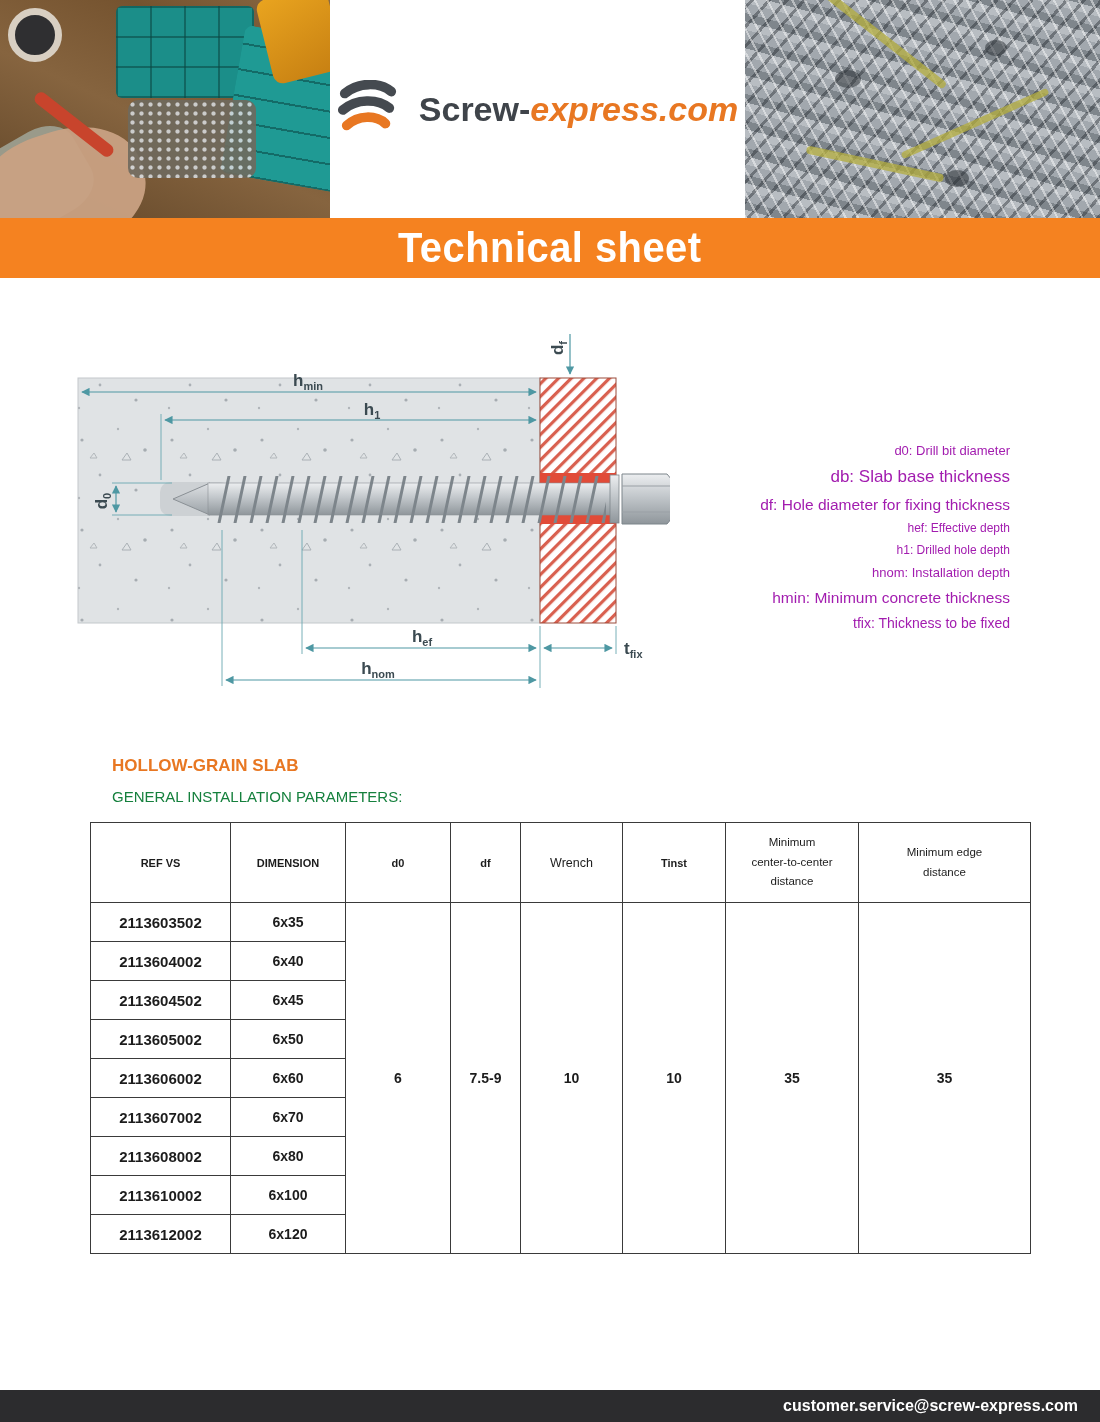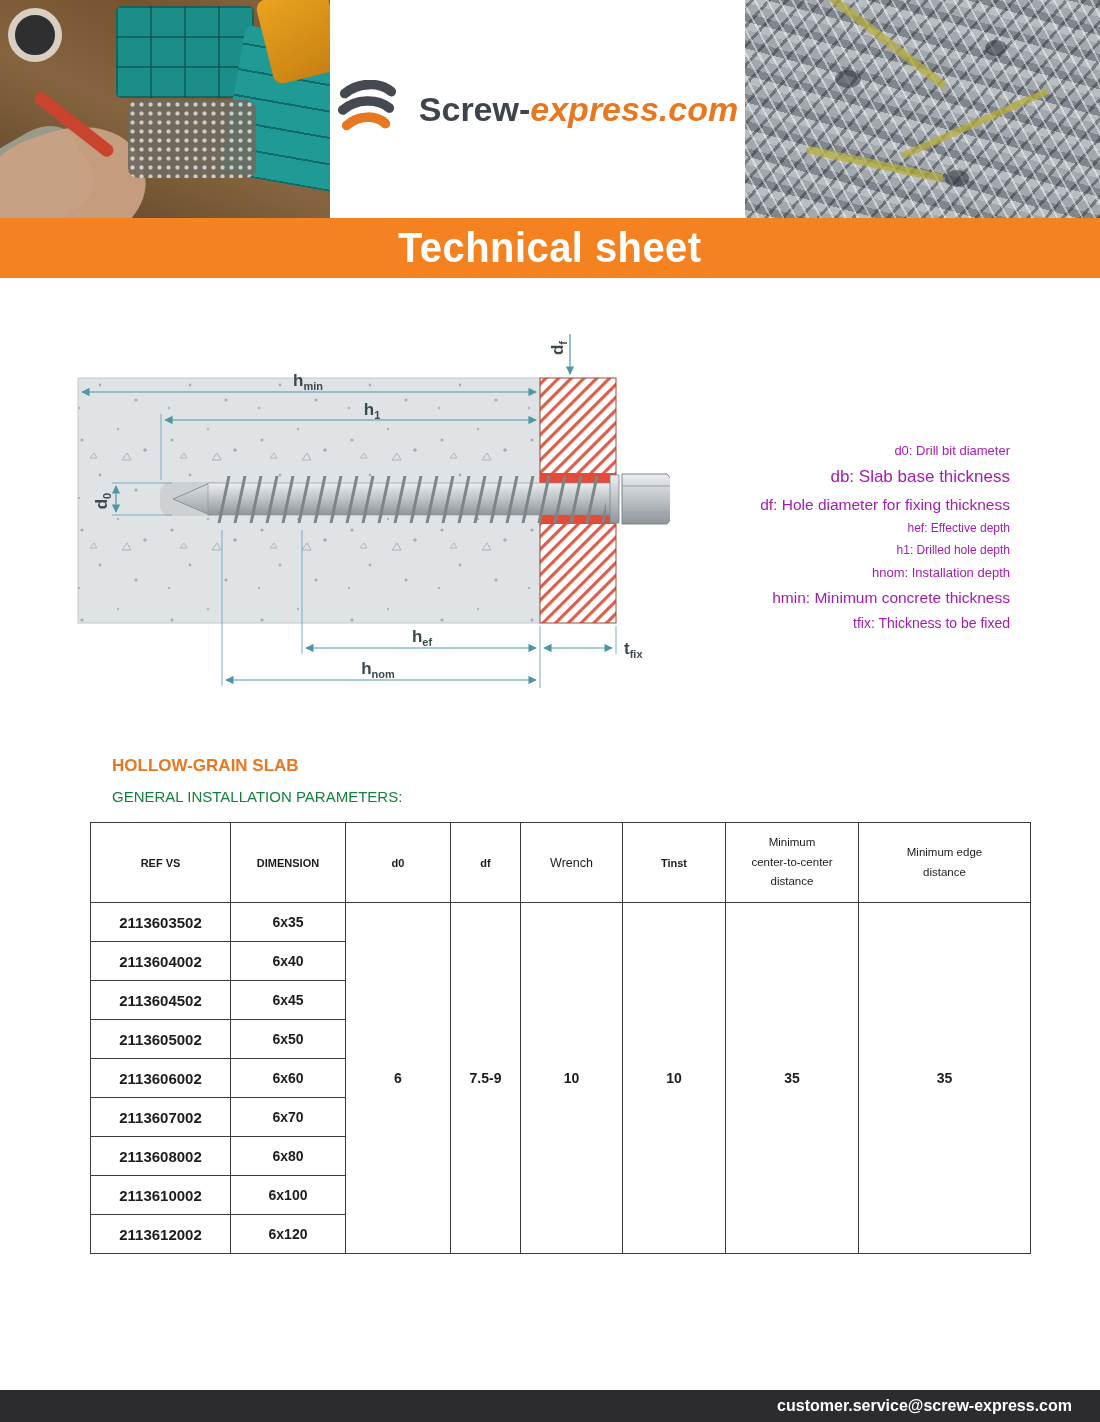--- a/index.html
+++ b/index.html
@@ -94,21 +94,21 @@
     color:#1c1c1c; }
   .params thead th { height:80px; background:#fff; }
   .params tbody td { height:39px; font-weight:bold; font-size:14px;margin-top:43px; }
   .params tbody td.ref { font-size:15px; }
   th.big { font-size:11px; font-weight:bold; }
   th.med { font-size:12.5px; font-weight:normal; }
   th.small { font-size:11.5px; font-weight:normal; white-space:pre-line; line-height:1.7; }
 
   
   .footer { position:absolute; left:0; top:1390px; width:1100px; height:32px; background:#2c2c2e;
-    display:flex; align-items:center; justify-content:flex-end; padding-right:28px; }
+    display:flex; align-items:center; justify-content:flex-end; padding-right:22px; }
   .footer span { color:#ffffff; font-weight:bold; font-size:16px; }
 </style>
 </head>
 <body>
 
 <div class="page">
 
   <div class="photo photo-left">
     <div class="pl-sleeve"></div>
     <div class="pl-hand"></div>

